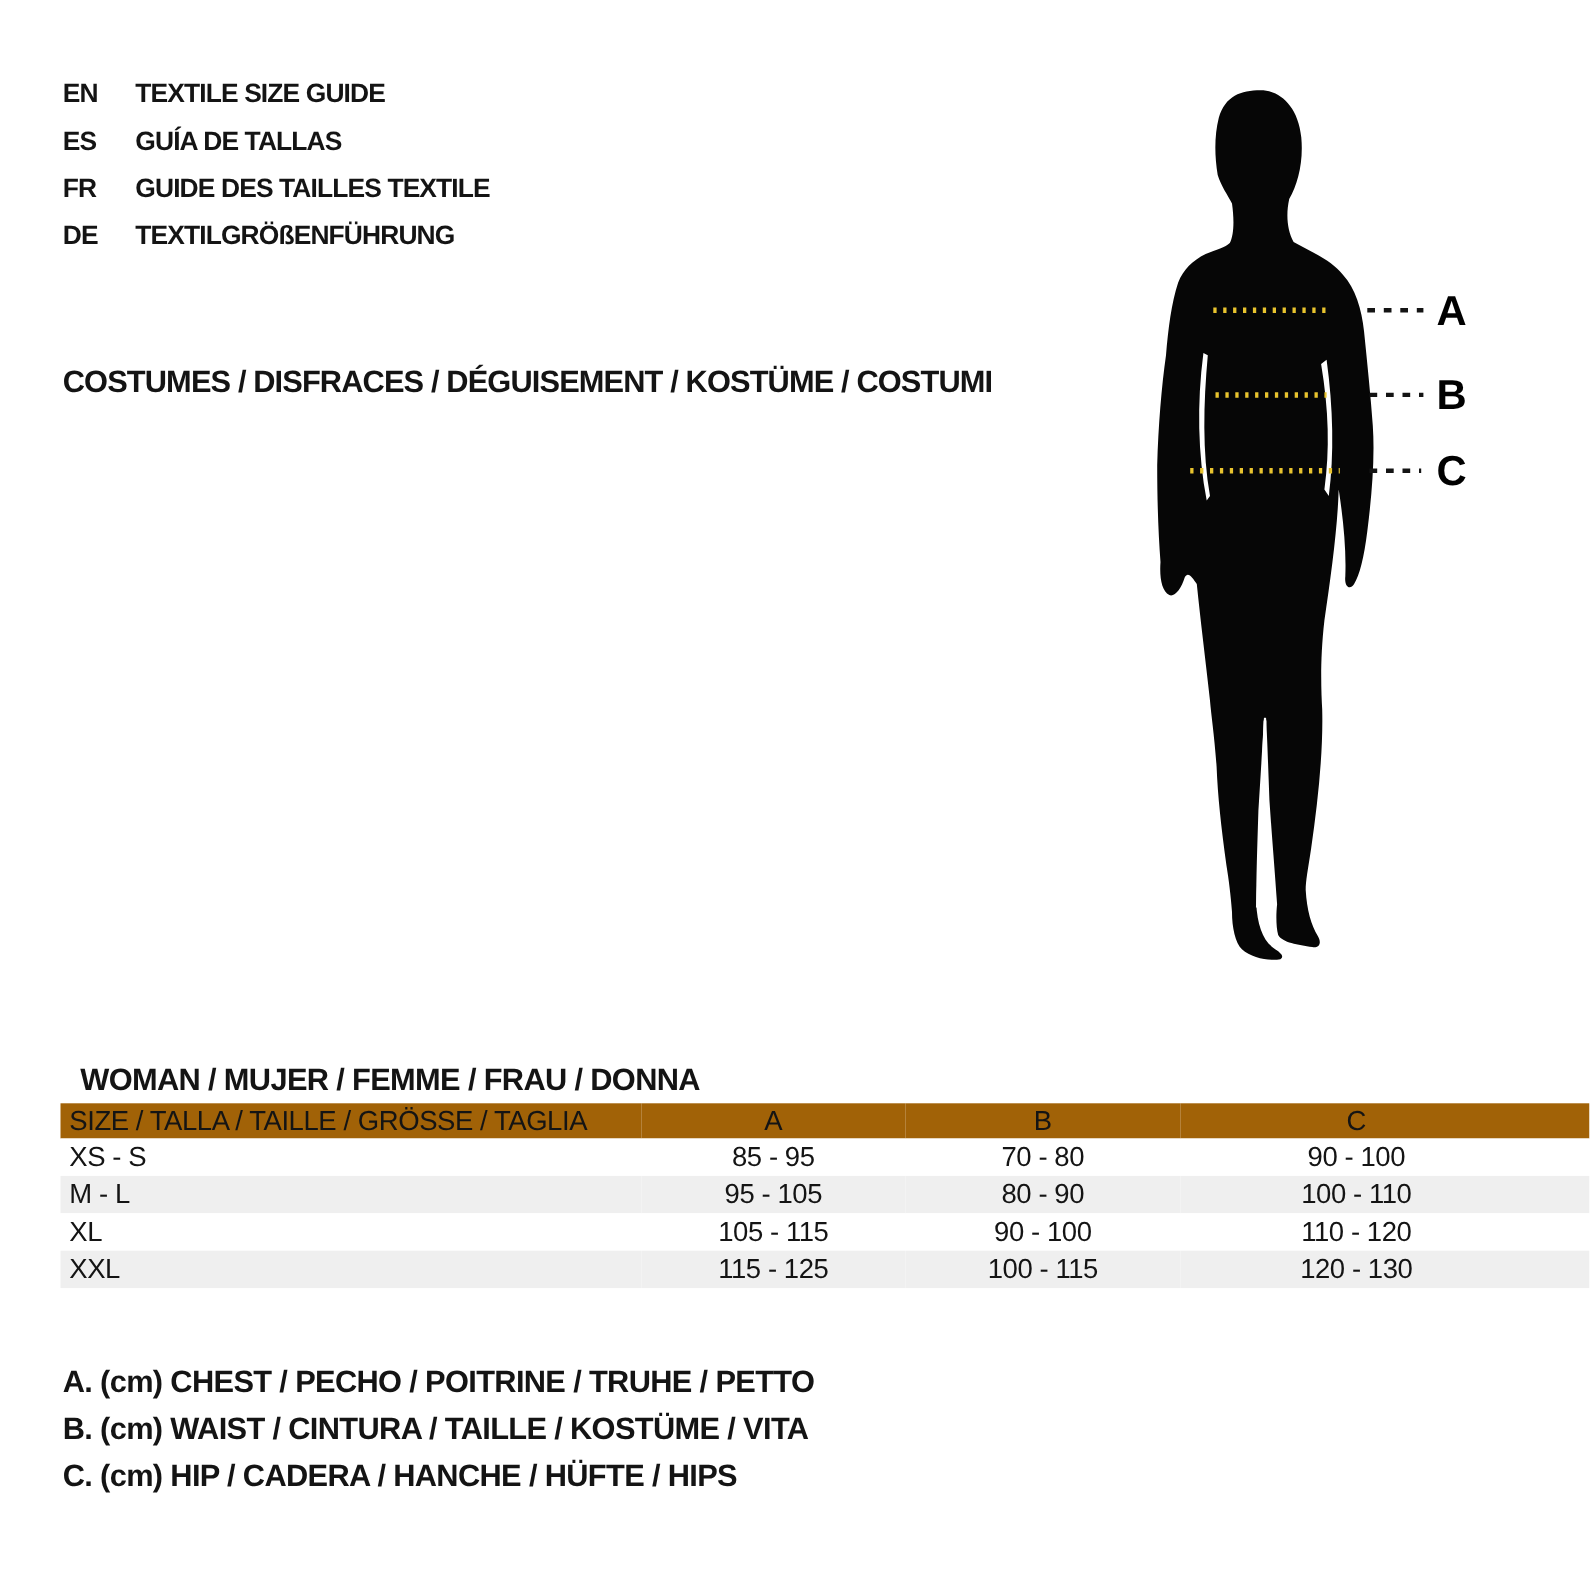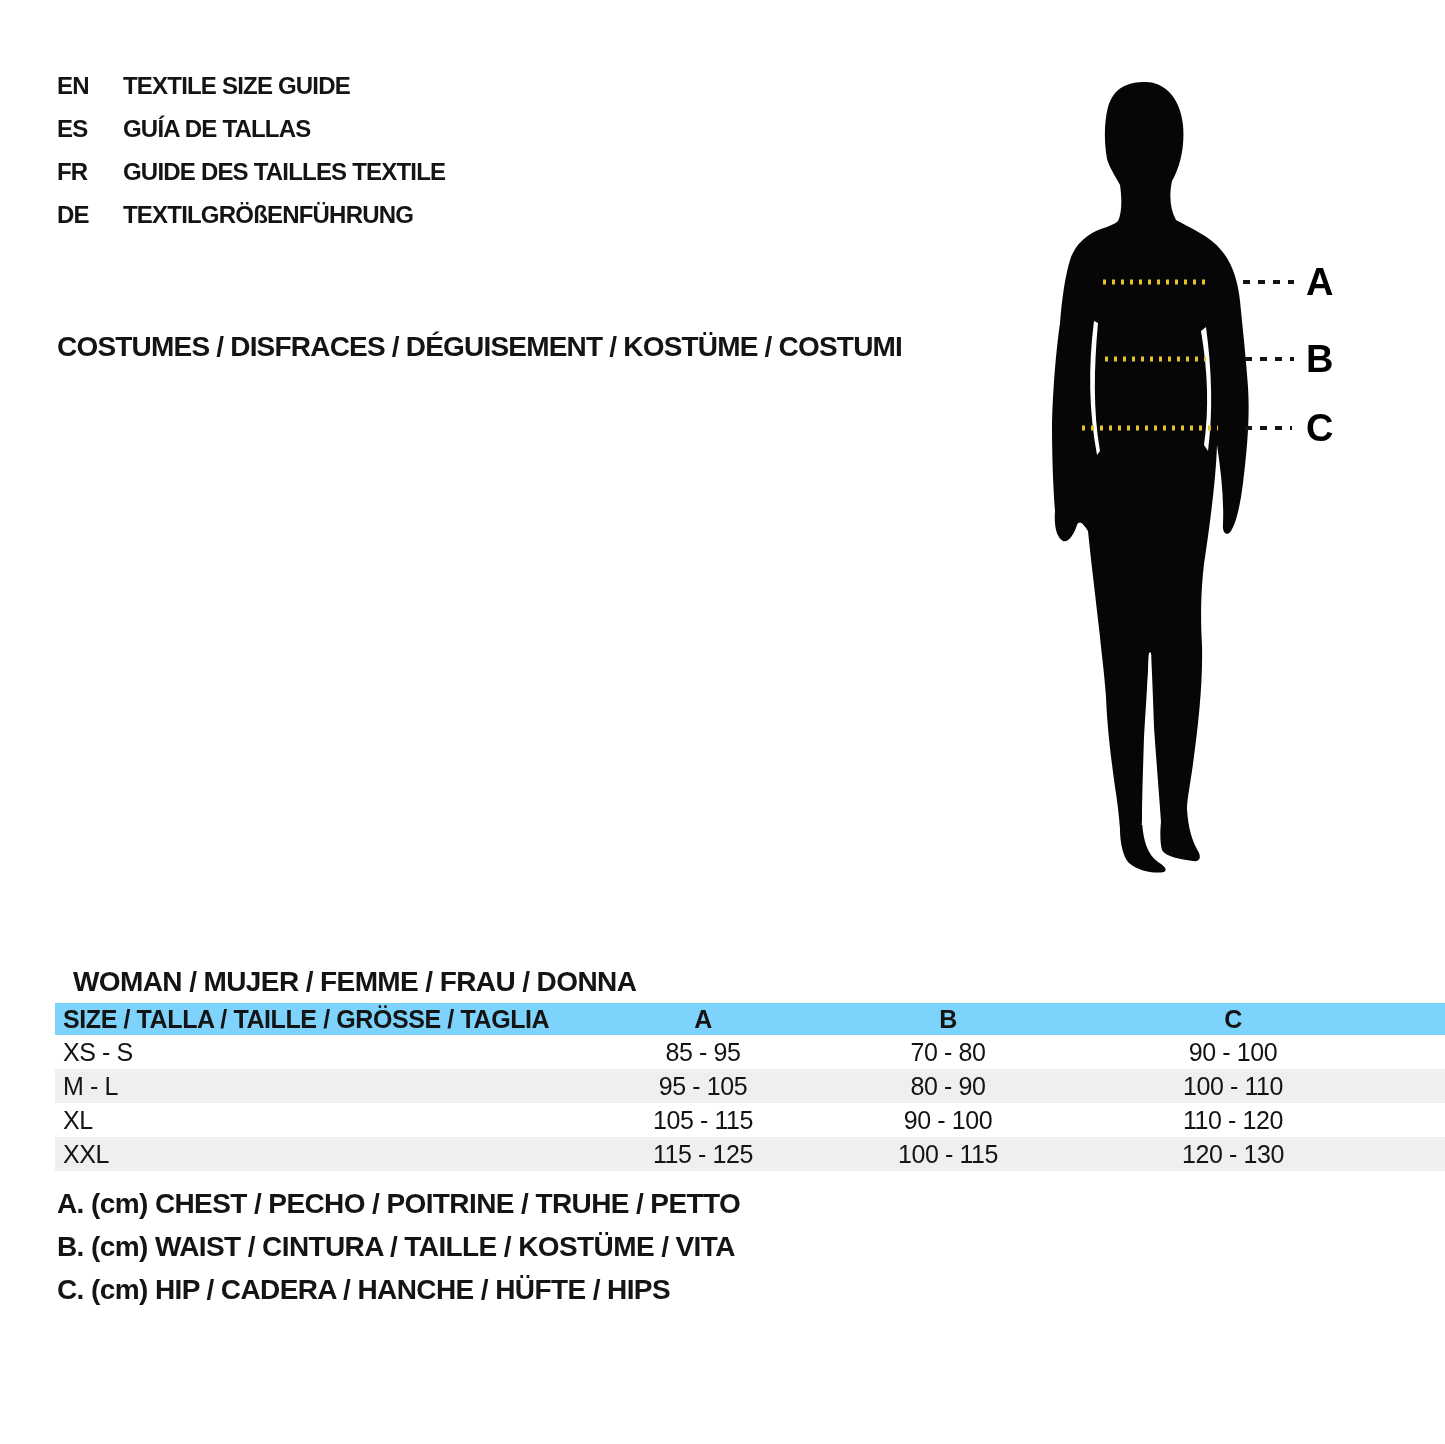--- a/index.html
+++ b/index.html
@@ -36,30 +36,30 @@
   
   .size-table{
     position:absolute;left:55px;top:1003px;width:1330px;
     border-collapse:collapse;table-layout:fixed;
     font-size:25px;letter-spacing:-0.4px;
   }
   .size-table th,.size-table td{
     padding:0;height:34px;font-weight:400;line-height:34px;
     white-space:nowrap;overflow:visible;
   }
-  .size-table thead th{height:20px;line-height:32px;background:#7dd3fc;font-weight:bold;}
+  .size-table thead th{height:20px;line-height:32px;background:#a16207;}
   .size-table .col-size{width:520px;text-align:left;padding-left:8px;}
   .size-table .col-a{width:240px;text-align:center;}
   .size-table .col-b{width:250px;text-align:center;}
   .size-table .col-c{width:320px;text-align:center;padding-right:70px;}
   .size-table tbody tr:nth-child(even){background:#efefef;}
   .size-table tbody tr:nth-child(odd){background:#ffffff;}
 
   
-  .notes{position:absolute;left:57px;top:1182px;}
+  .notes{position:absolute;left:57px;top:1234px;}
   .note-line{height:43px;line-height:43px;font-size:28px;font-weight:600;letter-spacing:-0.6px;white-space:nowrap;}
 </style>
 </head>
 <body>
 
 <div class="canvas">
 
   <div class="lang-block">
     <div class="lang-row">
       <span class="lang-code">EN</span>

